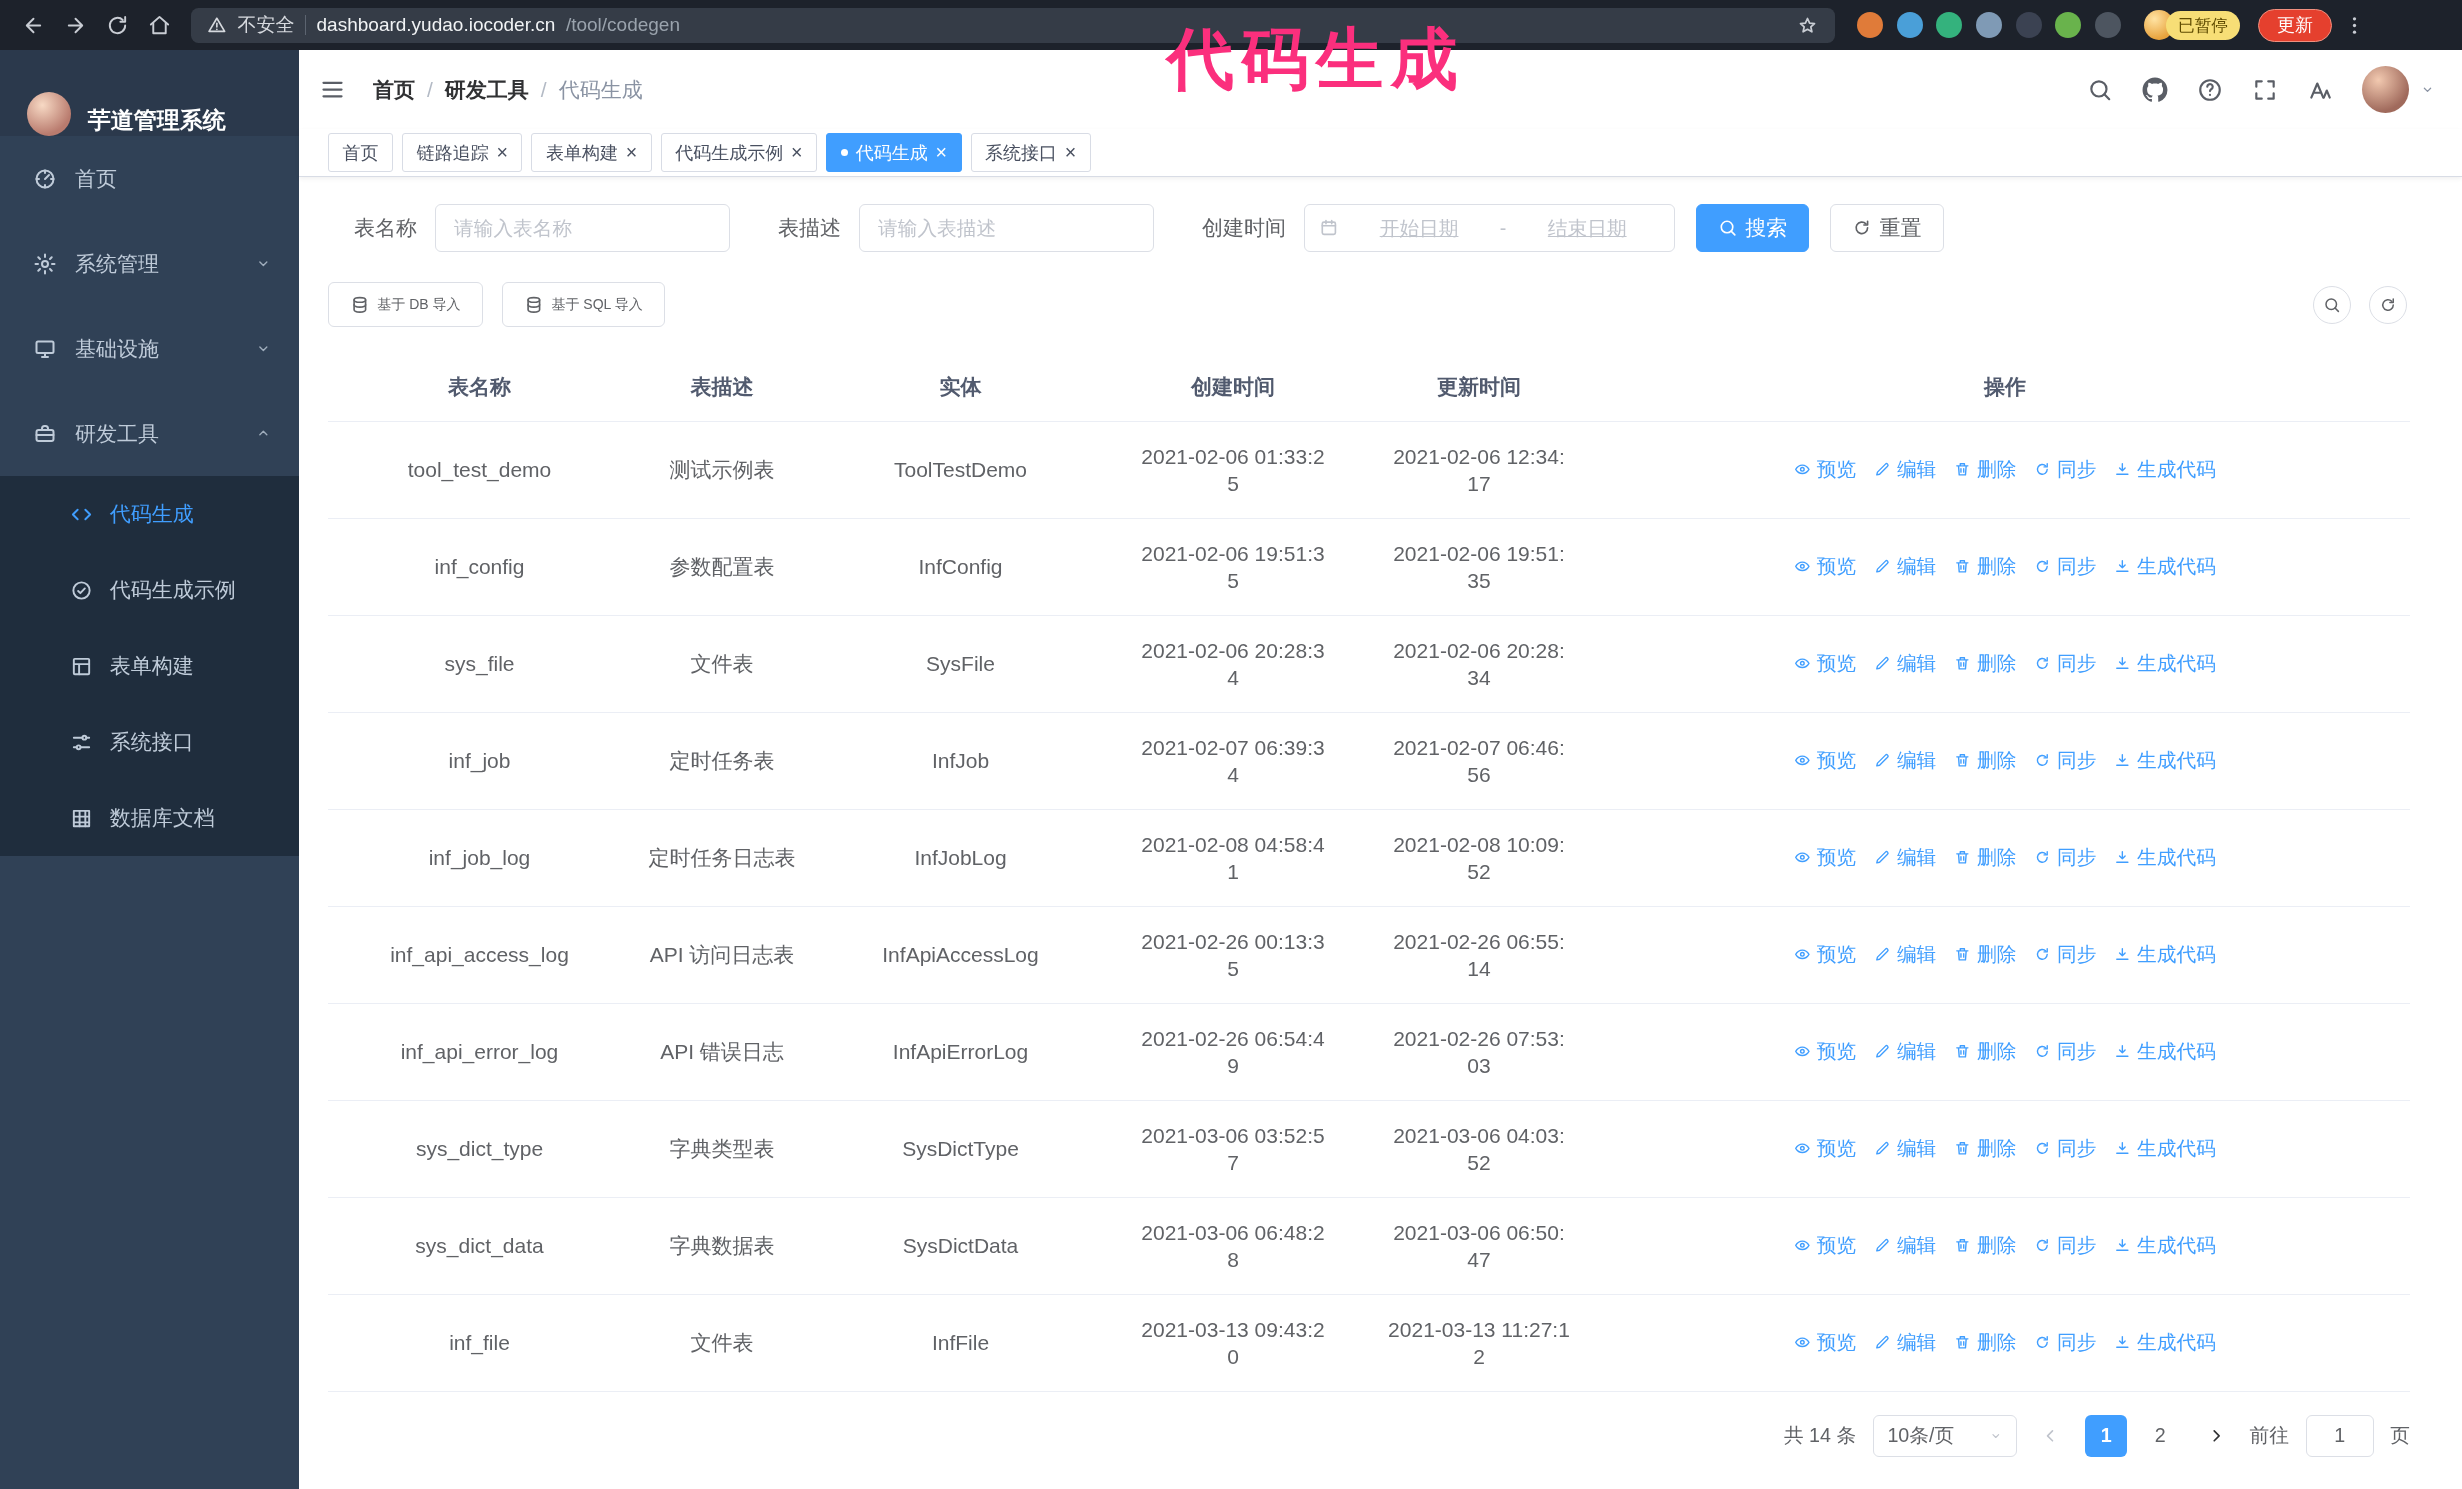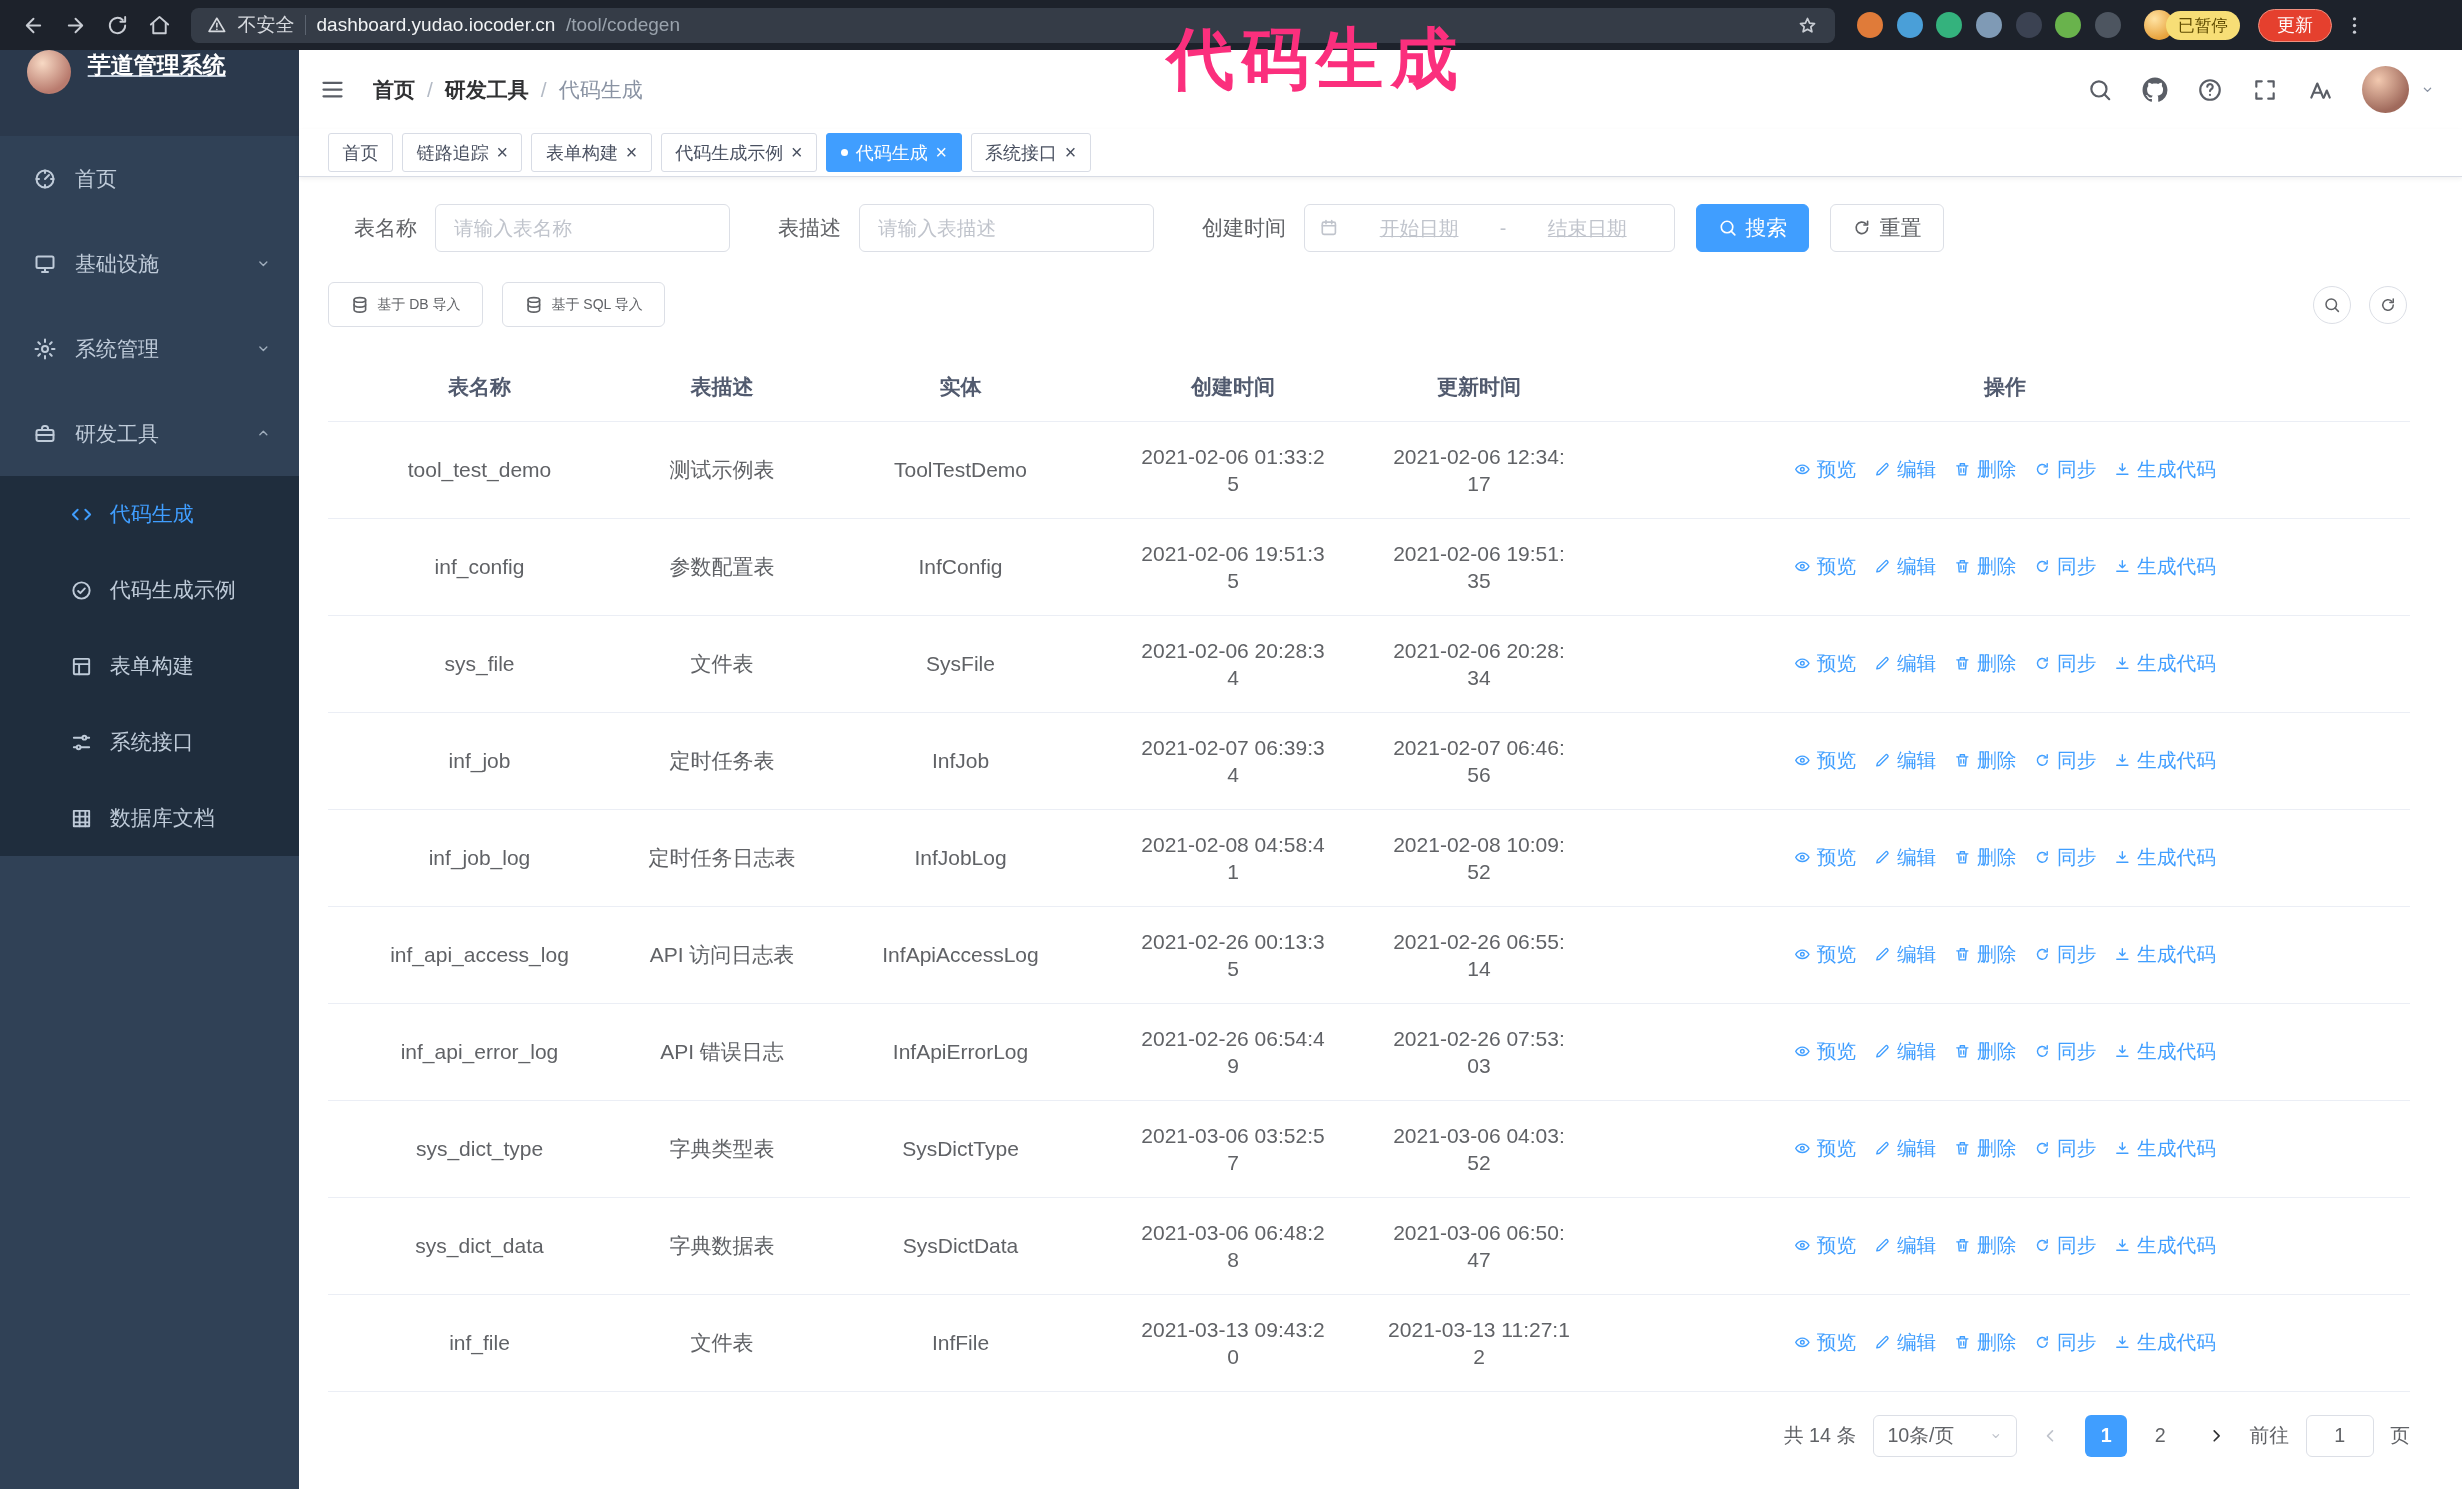--- a/index.html
+++ b/index.html
@@ -40,21 +40,21 @@
   .annotation {
     position:absolute; left:1167px; top:13.6px; z-index:100;
     font-size:67px; font-weight:bold; letter-spacing:7.6px; color:#fb2f7d; white-space:nowrap;
   }
 
   
   .app { position:absolute; top:50px; left:0; right:0; bottom:0; display:flex; }
 
   
   .sidebar { width:299px; flex:none; background:#304156; color:#bfcbd9; display:flex; flex-direction:column; }
-  .logo-row { height:86px; display:flex; align-items:flex-start; gap:16.7px; padding-left:27px; background:#2b394c;text-decoration:underline; }
+  .logo-row { height:86px; display:flex; align-items:flex-end; gap:16.7px; padding-left:27px; background:#2b394c; }
   .logo-avatar { width:44px; height:44px; border-radius:50%; background:radial-gradient(circle at 35% 30%,#f7d9c4,#b97b6e 70%); flex:none; }
   .logo-title { color:#fff; font-size:23px; font-weight:bold; }
   .menu-item { height:85px; display:flex; align-items:center; gap:18px; padding:0 27px 0 33px; font-size:21px; cursor:pointer; }
   .menu-item .i { width:24px; height:24px; }
   .menu-item .i.chev { width:16.7px; height:16.7px; margin-left:auto; color:#9fadbc; }
   .submenu { background:#1f2d3d; }
   .sub-item { height:76px; display:flex; align-items:center; gap:16.7px; padding-left:70px; font-size:21px; cursor:pointer; }
   .sub-item .i { width:23px; height:23px; }
   .sub-item.active { color:#409eff; }
 
@@ -218,39 +218,39 @@
               <circle cx="12" cy="12" r="8.5"></circle>
               <path d="M12 12l4-4"></path>
               <path d="M12 3.5V6M12 18v2.5M3.5 12H6M18 12h2.5"></path>
             </svg>
           </span>
           <span class="mi-label">首页</span>
         </div>
         <div class="menu-item">
           <span class="i">
             <svg viewBox="0 0 24 24" fill="none" stroke="currentColor" stroke-width="2" stroke-linecap="round" stroke-linejoin="round">
-              <rect x="3.5" y="4.5" width="17" height="11.5" rx="1.5"></rect>
-              <path d="M9 20h6M12 16v4"></path>
+              <circle cx="12" cy="12" r="3"></circle>
+              <path d="M12 2.5V5M12 19v2.5M2.5 12H5M19 12h2.5M5.3 5.3L7 7M17 17l1.7 1.7M18.7 5.3L17 7M7 17l-1.7 1.7"></path>
             </svg>
           </span>
-          <span class="mi-label">基础设施</span>
+          <span class="mi-label">系统管理</span>
           <span class="i chev">
             <svg viewBox="0 0 24 24" fill="none" stroke="currentColor" stroke-width="2" stroke-linecap="round" stroke-linejoin="round">
               <path d="M7 10l5 5 5-5"></path>
             </svg>
           </span>
         </div>
         <div class="menu-item">
           <span class="i">
             <svg viewBox="0 0 24 24" fill="none" stroke="currentColor" stroke-width="2" stroke-linecap="round" stroke-linejoin="round">
-              <circle cx="12" cy="12" r="3"></circle>
-              <path d="M12 2.5V5M12 19v2.5M2.5 12H5M19 12h2.5M5.3 5.3L7 7M17 17l1.7 1.7M18.7 5.3L17 7M7 17l-1.7 1.7"></path>
+              <rect x="3.5" y="4.5" width="17" height="11.5" rx="1.5"></rect>
+              <path d="M9 20h6M12 16v4"></path>
             </svg>
           </span>
-          <span class="mi-label">系统管理</span>
+          <span class="mi-label">基础设施</span>
           <span class="i chev">
             <svg viewBox="0 0 24 24" fill="none" stroke="currentColor" stroke-width="2" stroke-linecap="round" stroke-linejoin="round">
               <path d="M7 10l5 5 5-5"></path>
             </svg>
           </span>
         </div>
         <div class="menu-item">
           <span class="i">
             <svg viewBox="0 0 24 24" fill="none" stroke="currentColor" stroke-width="2" stroke-linecap="round" stroke-linejoin="round">
               <rect x="3.5" y="8" width="17" height="11" rx="2"></rect>

